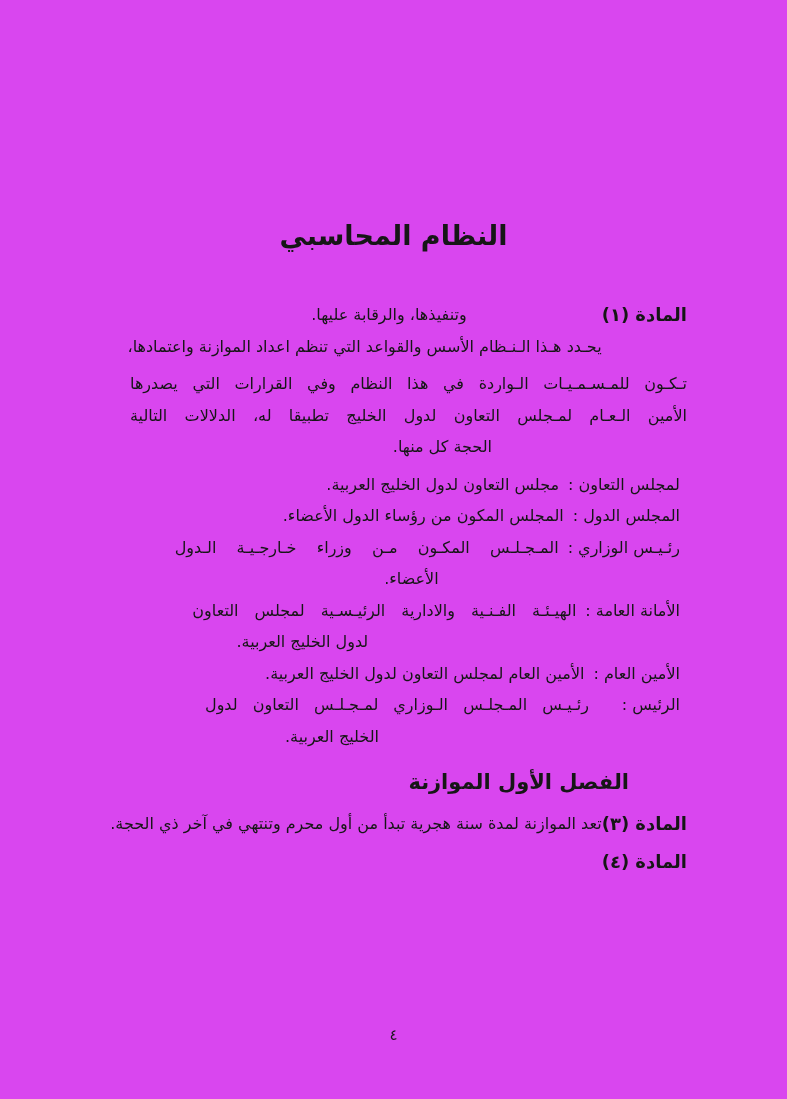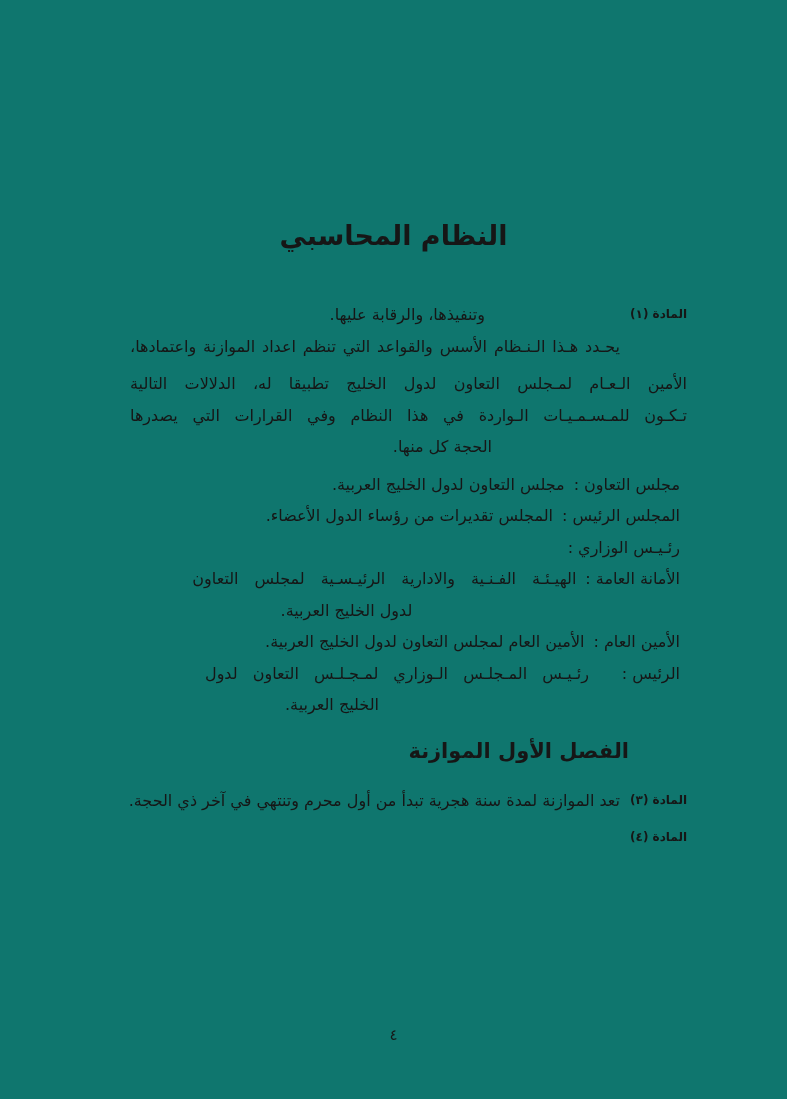--- a/index.html
+++ b/index.html
@@ -4,21 +4,21 @@
 <style>
   html, body {
     margin: 0;
     padding: 0;
     background: #ffffff;
   }
   .page {
     position: relative;
     width: 787px;
     height: 1099px;
-    background: #0f766e;
+    background: #d946ef;
     direction: rtl;
     font-family: "DejaVu Sans", sans-serif;
     color: #161616;
     overflow: hidden;
   }
   .title {
     position: absolute;
     top: 220px;
     right: 0;
     left: 0;
@@ -33,21 +33,21 @@
     top: 299px;
     right: 100px;
     width: 557px;
   }
   .article {
     display: flex;
     margin-bottom: 6px;
   }
   .article .label {
     flex: 0 0 67px;
-    font-size: 12px;
+    font-size: 18px;
     font-weight: bold;
     line-height: 31.5px;
     text-align: right;
     white-space: nowrap;
   }
   .article .body {
     flex: 1 1 auto;
     min-width: 0;
   }
   .line {
@@ -56,42 +56,42 @@
     text-align: right;
     white-space: nowrap;
   }
   .line.full {
     text-align: justify;
     text-align-last: justify;
   }
   .ind-135 { padding-right: 135px; }
   .ind-195 { padding-right: 195px; }
   .ind-120 { padding-right: 120px; }
-  .ind-164 { padding-right: 164px; }
+  .ind-164 { padding-right: 164px; text-align: center; }
   .ind-210 { padding-right: 210px; }
   .definitions {
     padding-right: 7px;
   }
   .def-row {
     display: flex;
   }
   .def-term {
     flex: 0 0 82px;
     font-size: 16px;
     line-height: 31.5px;
     text-align: right;
     white-space: nowrap;
   }
   .def-body {
     flex: 0 0 384px;
     margin-right: 9px;
     min-width: 0;
   }
   .chapter-heading {
-    margin: 13px 58px 17px 0;
+    margin: 13px 58px 9px 0;
     font-size: 21px;
     font-weight: bold;
     text-align: right;
     line-height: 34px;
   }
   .page-number {
     position: absolute;
     top: 1026px;
     right: 0;
     left: 0;
@@ -111,44 +111,48 @@
     <div class="article">
       <div class="label">المادة (١)</div>
       <div class="body">
         <div class="line ind-135">وتنفيذها، والرقابة عليها.</div>
         <div class="line full">يحـدد هـذا الـنـظام الأسس والقواعد التي تنظم اعداد الموازنة واعتمادها،</div>
       </div>
     </div>
 
     <div class="article">
       <div class="body">
+        <div class="line full">تـكـون للمـسـمـيـات الـواردة في هذا النظام وفي القرارات التي يصدرها</div>
         <div class="line full">الأمين الـعـام لمـجلس التعاون لدول الخليج تطبيقا له، الدلالات التالية</div>
-        <div class="line full">تـكـون للمـسـمـيـات الـواردة في هذا النظام وفي القرارات التي يصدرها</div>
         <div class="line ind-195">الحجة كل منها.</div>
       </div>
     </div>
 
     <div class="definitions">
 
       <div class="def-row">
-        <div class="def-term">مجلس التعاون :</div>
+        <div class="def-term">لمجلس التعاون :</div>
         <div class="def-body">
           <div class="line">مجلس التعاون لدول الخليج العربية.</div>
         </div>
       </div>
 
       <div class="def-row">
-        <div class="def-term">المجلس الرئيس :</div>
+        <div class="def-term">المجلس الدول :</div>
         <div class="def-body">
-          <div class="line">المجلس تقديرات من رؤساء الدول الأعضاء.</div>
+          <div class="line">المجلس المكون من رؤساء الدول الأعضاء.</div>
         </div>
       </div>
 
       <div class="def-row">
         <div class="def-term">رئـيـس الوزاري :</div>
+        <div class="def-body">
+          <div class="line full">المـجـلـس المكـون مـن وزراء خـارجـيـة الـدول</div>
+          <div class="line ind-120">الأعضاء.</div>
+        </div>
       </div>
 
       <div class="def-row">
         <div class="def-term">الأمانة العامة :</div>
         <div class="def-body">
           <div class="line full">الهيـئـة الفـنـية والادارية الرئيـسـية لمجلس التعاون</div>
           <div class="line ind-164">لدول الخليج العربية.</div>
         </div>
       </div>
 

